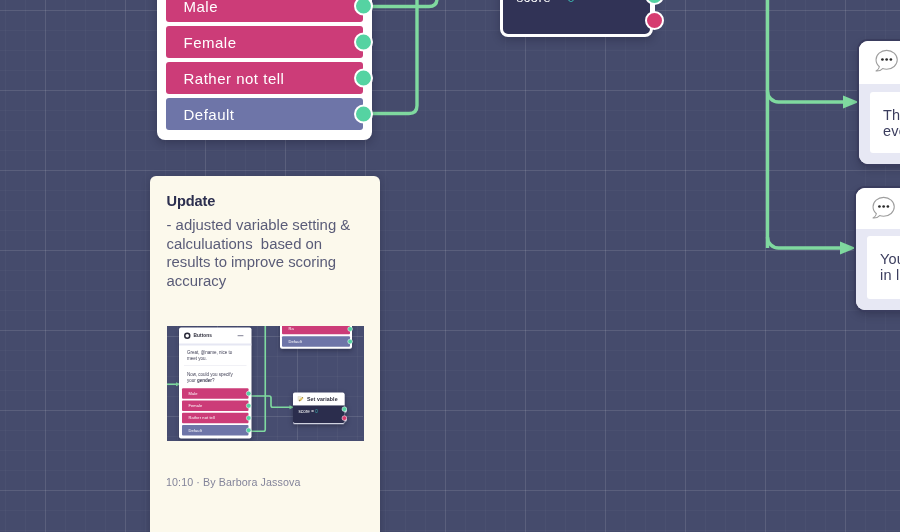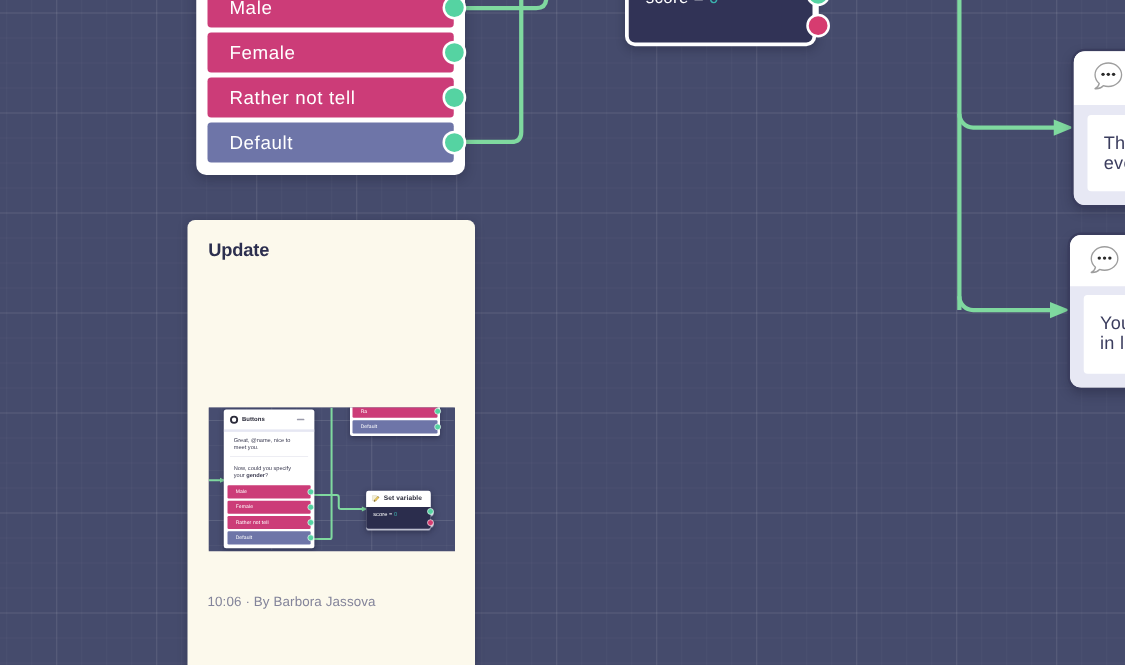--- a/index.html
+++ b/index.html
@@ -195,20 +195,24 @@
       </span>
     </div>
     <div class="msg-body">
       <div class="msg-text">You
 in li</div>
     </div>
   </div>
 
   <div class="note-card">
     <div class="note-title">Update</div>
+    <div class="note-body">- adjusted variable setting &amp;
+calculuations  based on
+results to improve scoring
+accuracy</div>
     <div class="note-thumb">
       <div class="thumb-inner">
         <div class="tgrid"></div>
         <svg class="twires" width="784" height="456" viewBox="0 0 784 456">
           <path d="M393 0 V 414 Q 393 421 386 421 H 326"></path>
           <path d="M326 280 H 409 Q 416 280 416 287 V 318 Q 416 325 423 325 H 494"></path>
           <path d="M0 233 H 48"></path>
           <polygon points="490,317 508,325 490,333"></polygon>
           <polygon points="36,225 54,233 36,241"></polygon>
         </svg>
@@ -267,15 +271,15 @@
             <span class="tv-title">Set variable</span>
           </div>
           <div class="tv-body">
             <span class="tv-expr"><span>score = </span><span class="v">0</span></span>
             <i class="tvdot tvdot-green"></i>
             <i class="tvdot tvdot-pink"></i>
           </div>
         </div>
       </div>
     </div>
-    <div class="note-footer">10:06 · By Barbora Jassova</div>
+    <div class="note-footer">10:10 · By Barbora Jassova</div>
   </div>
 </div>
 
 </body></html>

